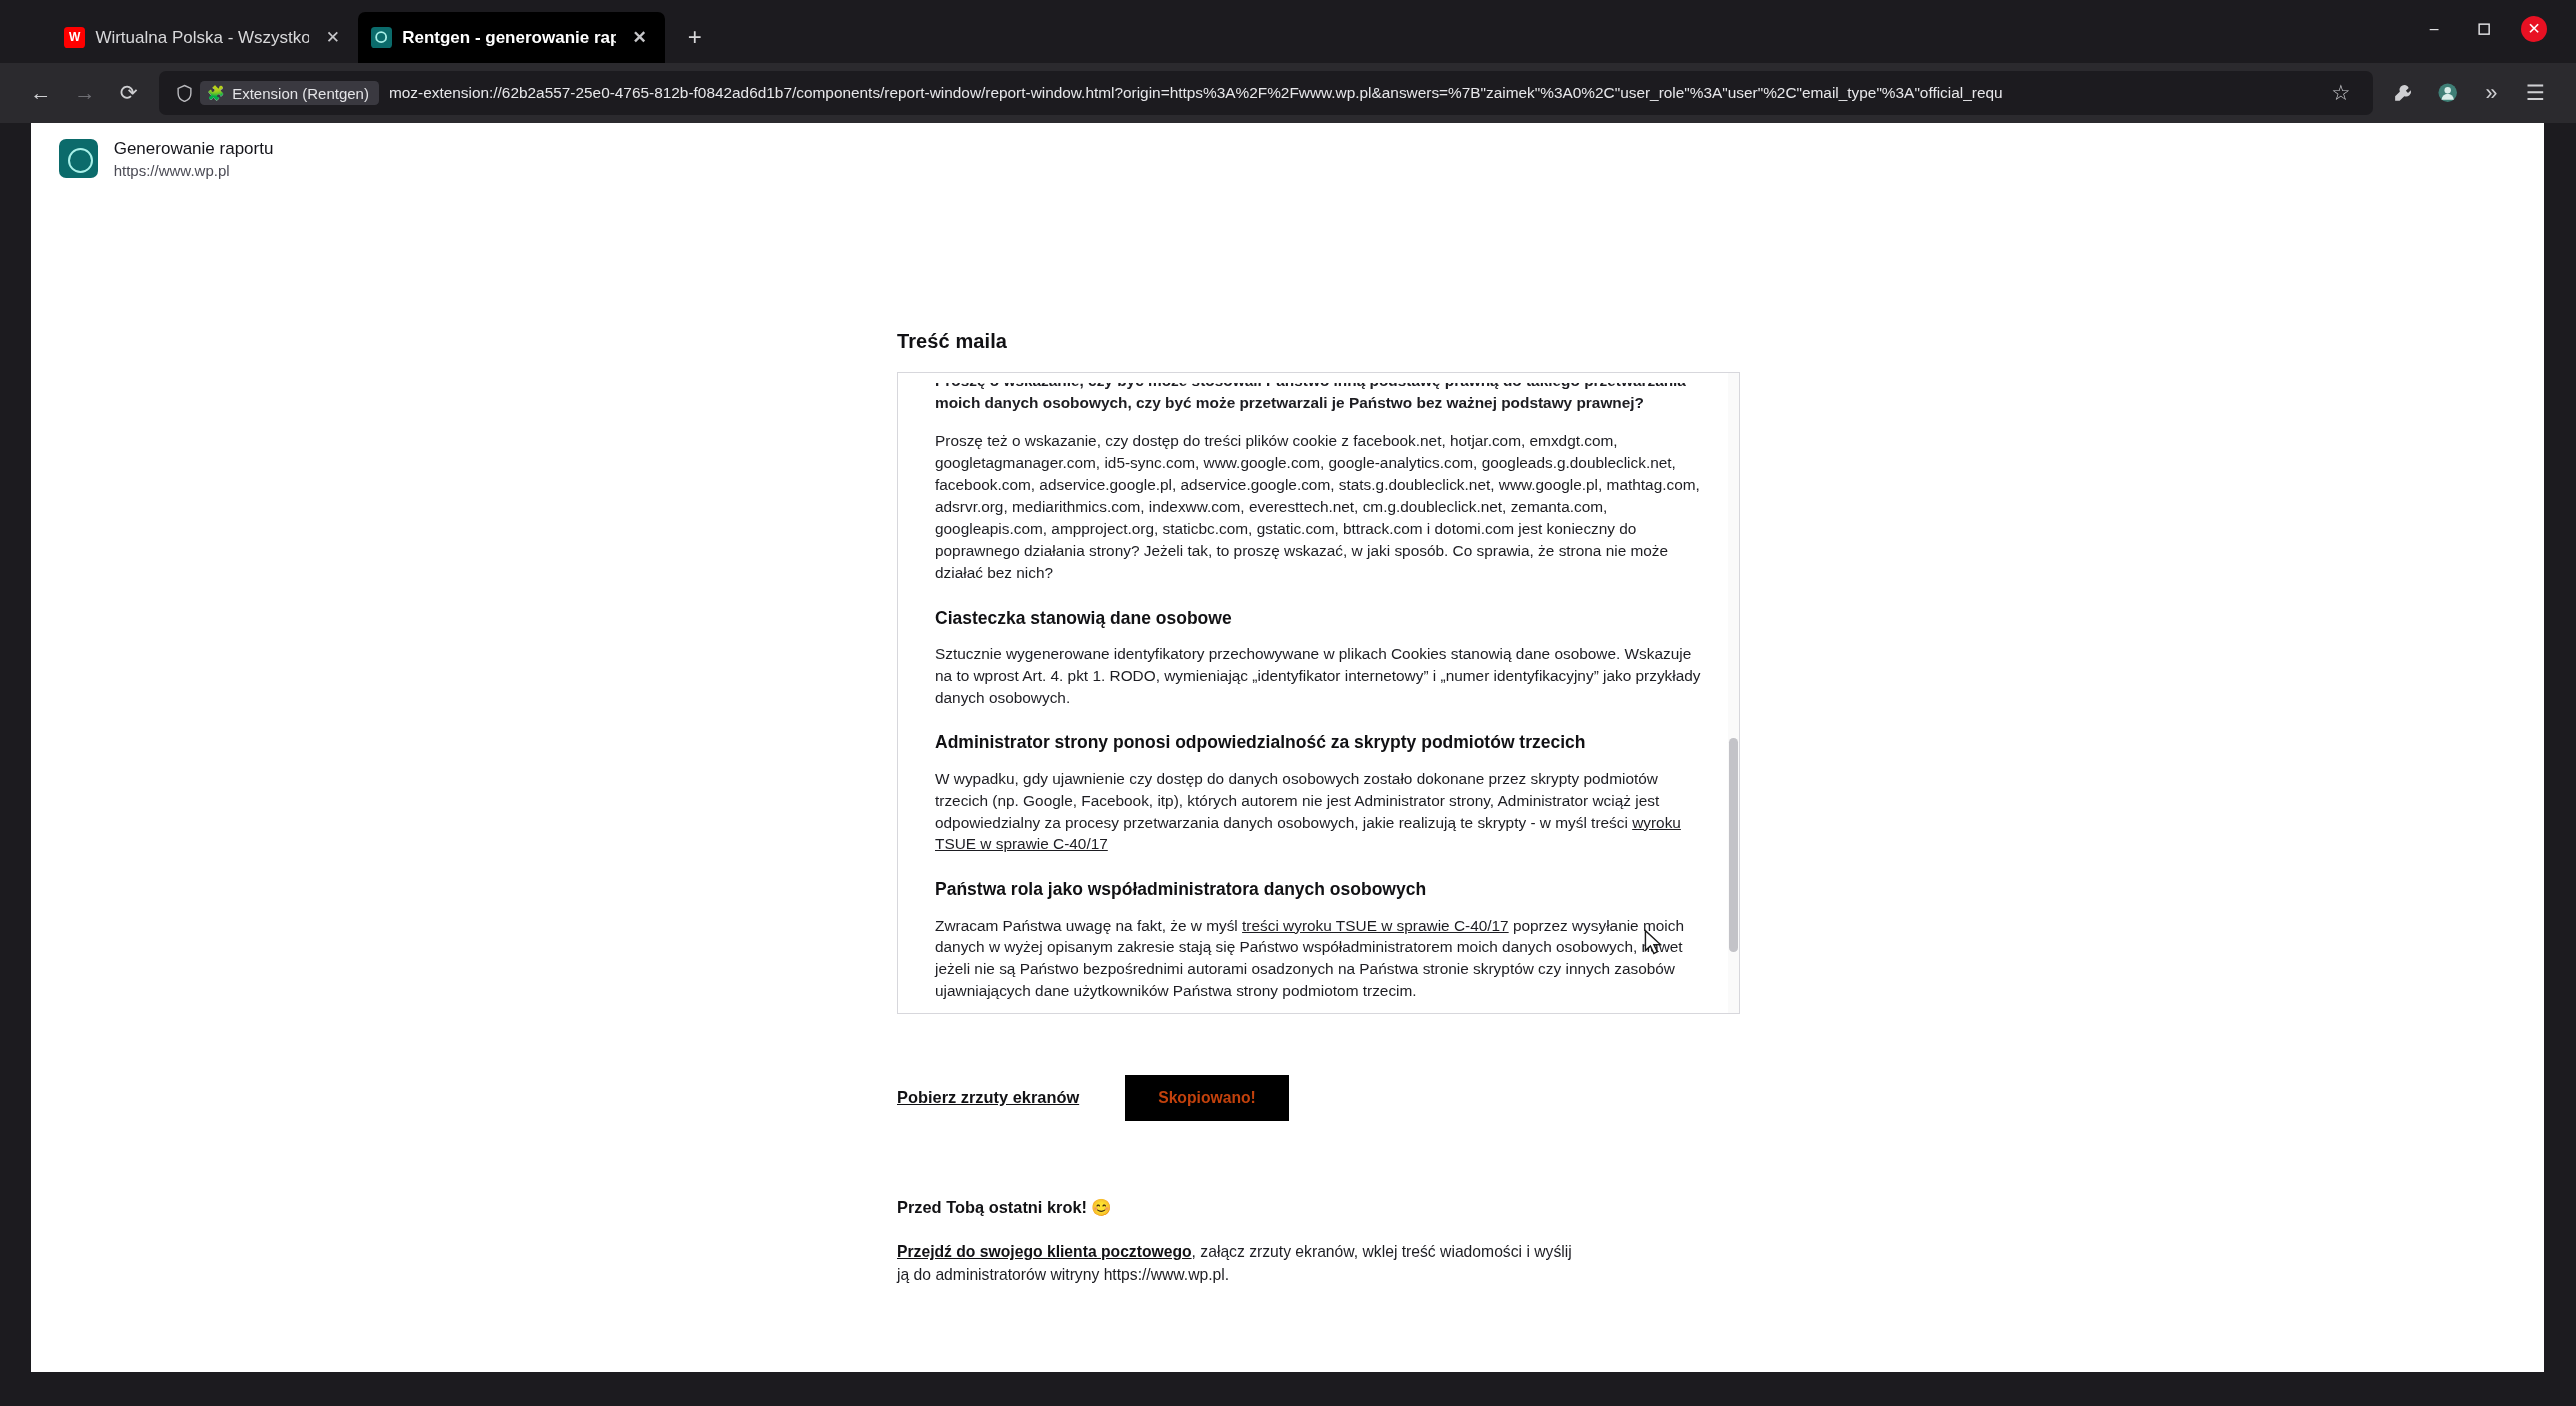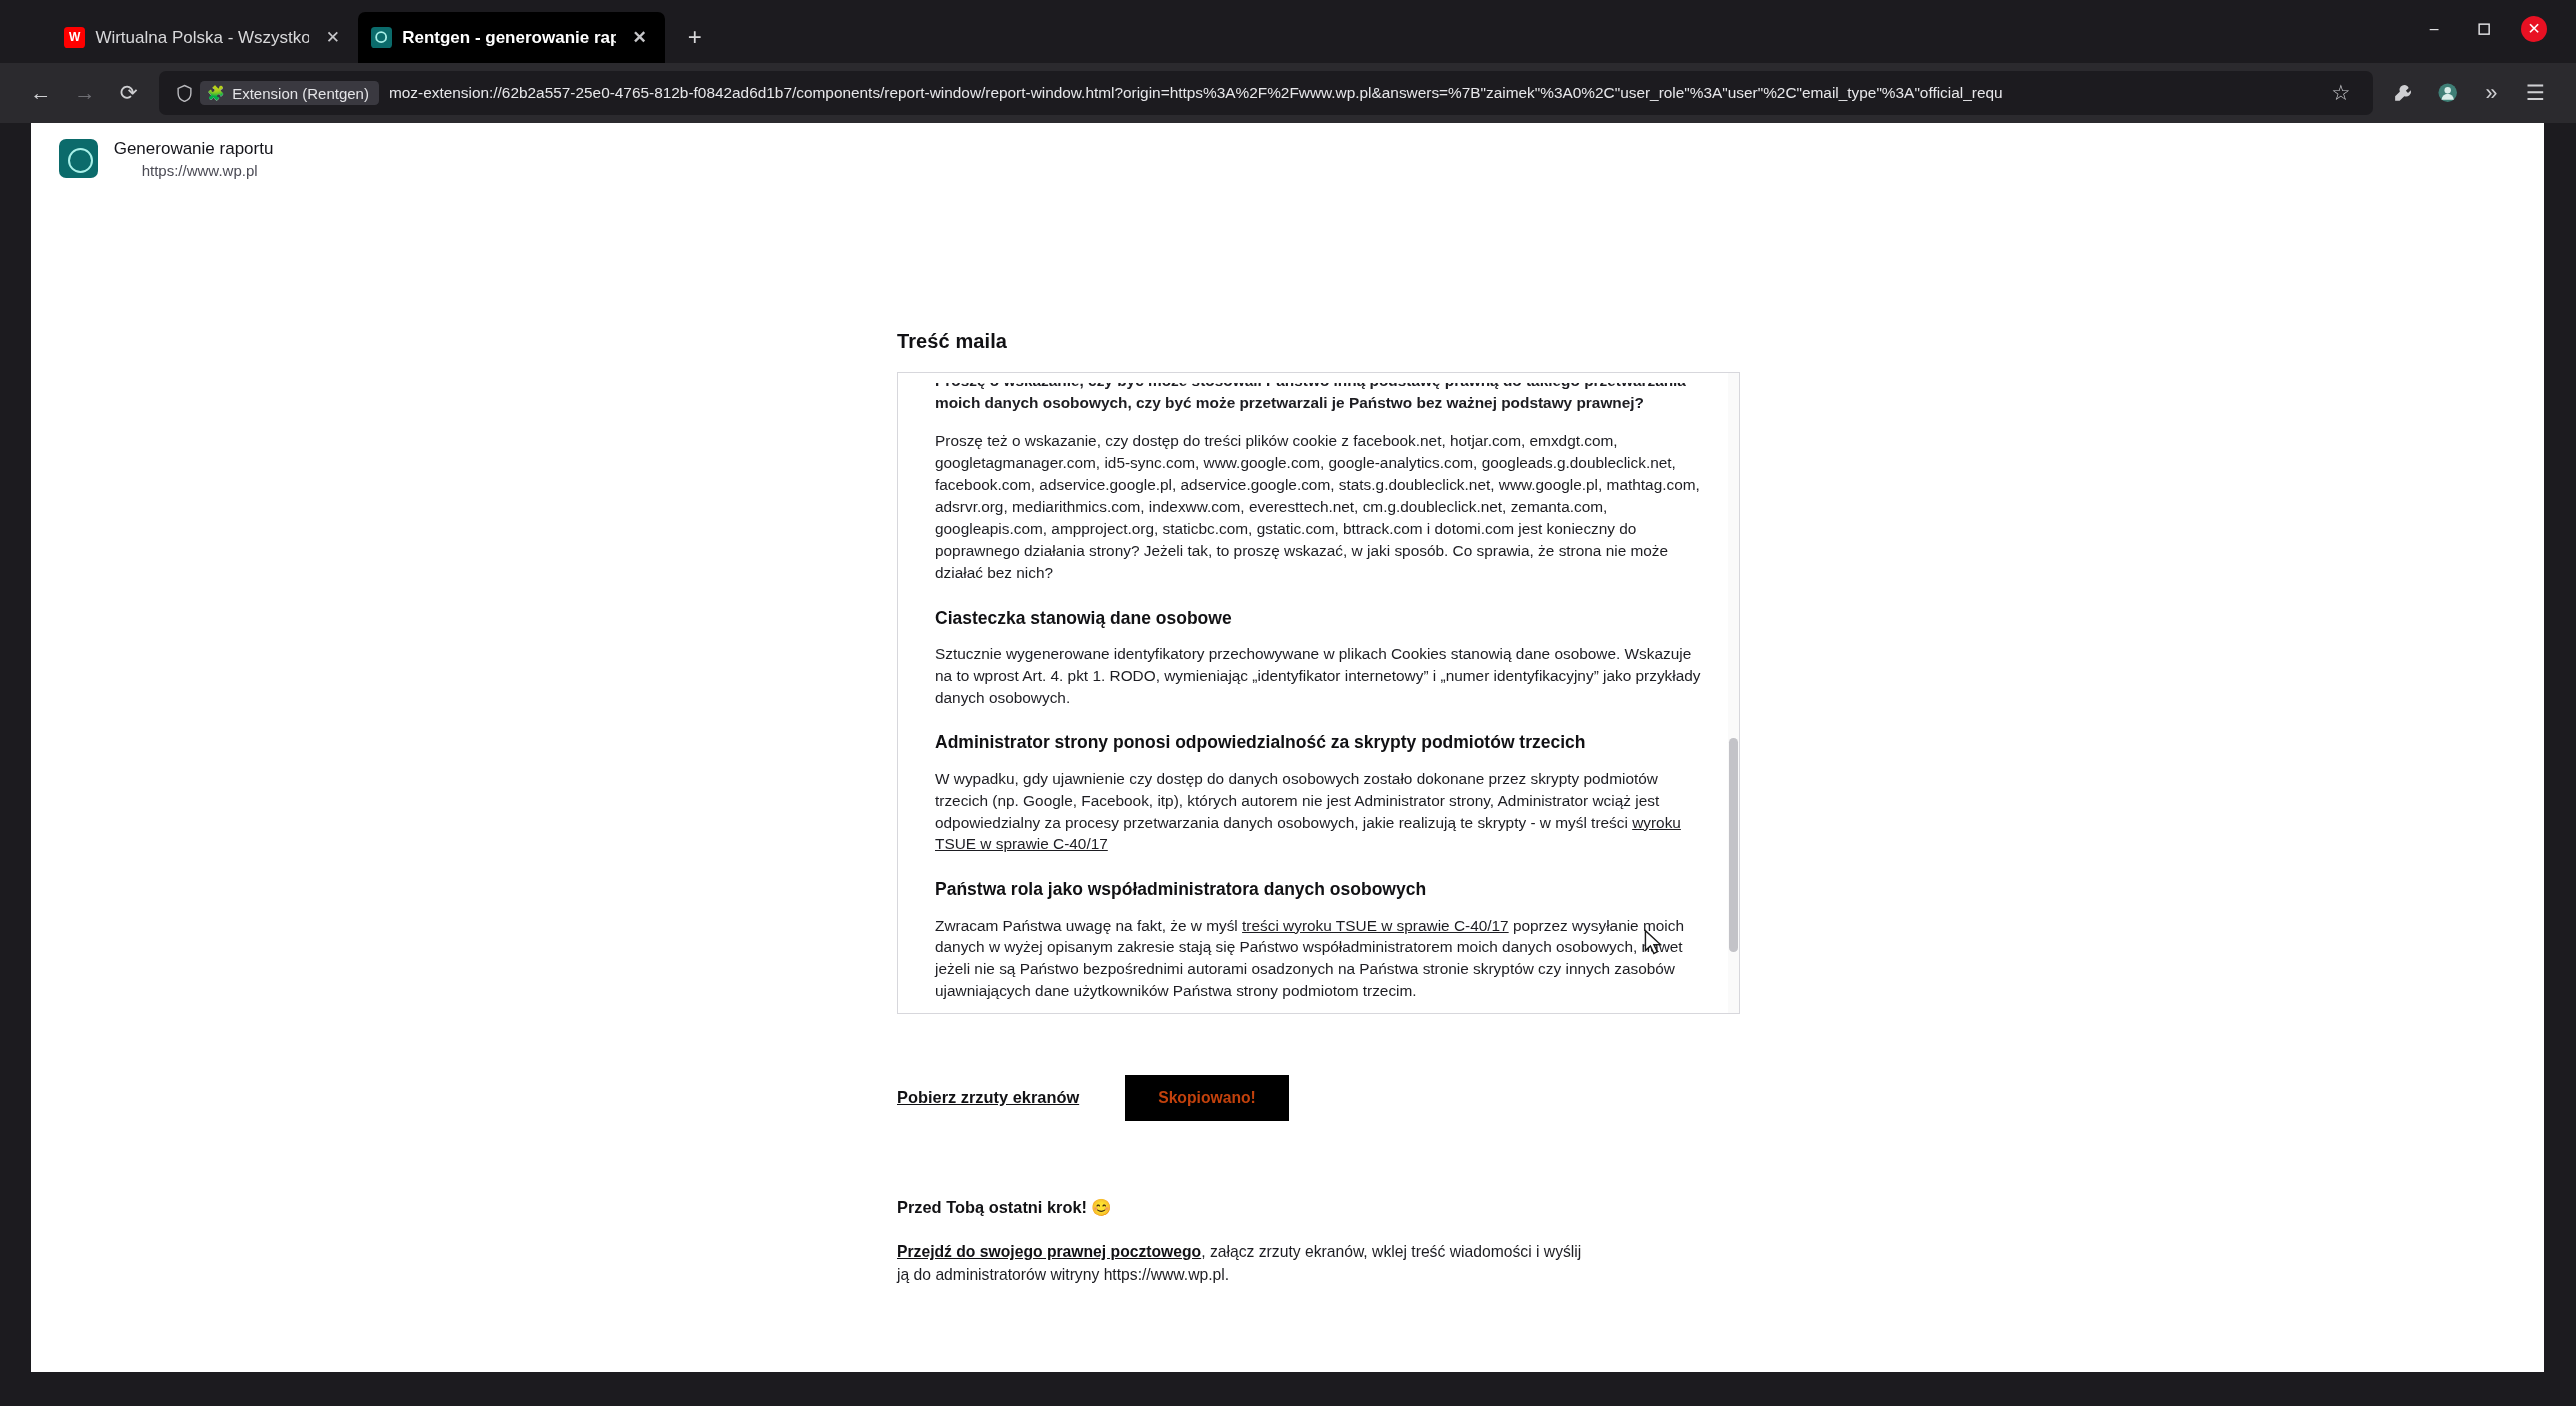--- a/index.html
+++ b/index.html
@@ -203,21 +203,21 @@
   .site-logo::after {
     content: "";
     position: absolute;
     left: 8.6px; top: 8.6px;
     width: 21.4px; height: 21.4px;
     border: 2.9px solid #a8f0e8;
     border-radius: 50%;
   }
   .site-texts { display: flex; flex-direction: column; gap: 2.9px; }
   .site-title { font-size: 17px; color: #14141a; font-weight: 400; }
-  .site-url { font-size: 15px; color: #4b4b55; margin-left: 28px; }
+  .site-url { font-size: 15px; color: #4b4b55; }
 
   .content {
     position: absolute;
     left: 866px; top: 207px;
     width: 691px;
   }
   .section-title {
     font-size: 20px;
     font-weight: bold;
     color: #111114;
@@ -448,21 +448,21 @@
         </div>
       </div>
 
       <div class="actions">
         <button class="link-btn">Pobierz zrzuty ekranów</button>
         <button class="primary-btn">Skopiowano!</button>
       </div>
 
       <div class="last-step">
         <p class="last-step-title">Przed Tobą ostatni krok! 😊</p>
-        <p class="last-step-body"><a href="#">Przejdź do swojego prawnej pocztowego</a><span>, załącz zrzuty ekranów, wklej treść wiadomości i wyślij ją do administratorów witryny https://www.wp.pl.</span></p>
+        <p class="last-step-body"><a href="#">Przejdź do swojego klienta pocztowego</a><span>, załącz zrzuty ekranów, wklej treść wiadomości i wyślij ją do administratorów witryny https://www.wp.pl.</span></p>
       </div>
     </div>
 
     <div class="cursor">
       <svg width="20" height="29" viewBox="0 0 28 40" aria-hidden="true">
         <path d="M2 2 L2 30 L9 23.5 L13.8 34 L18.6 31.6 L13.9 21.8 L23 21.5 Z" fill="#ffffff" stroke="#1a1a1a" stroke-width="2"></path>
       </svg>
     </div>
 
   </div>

